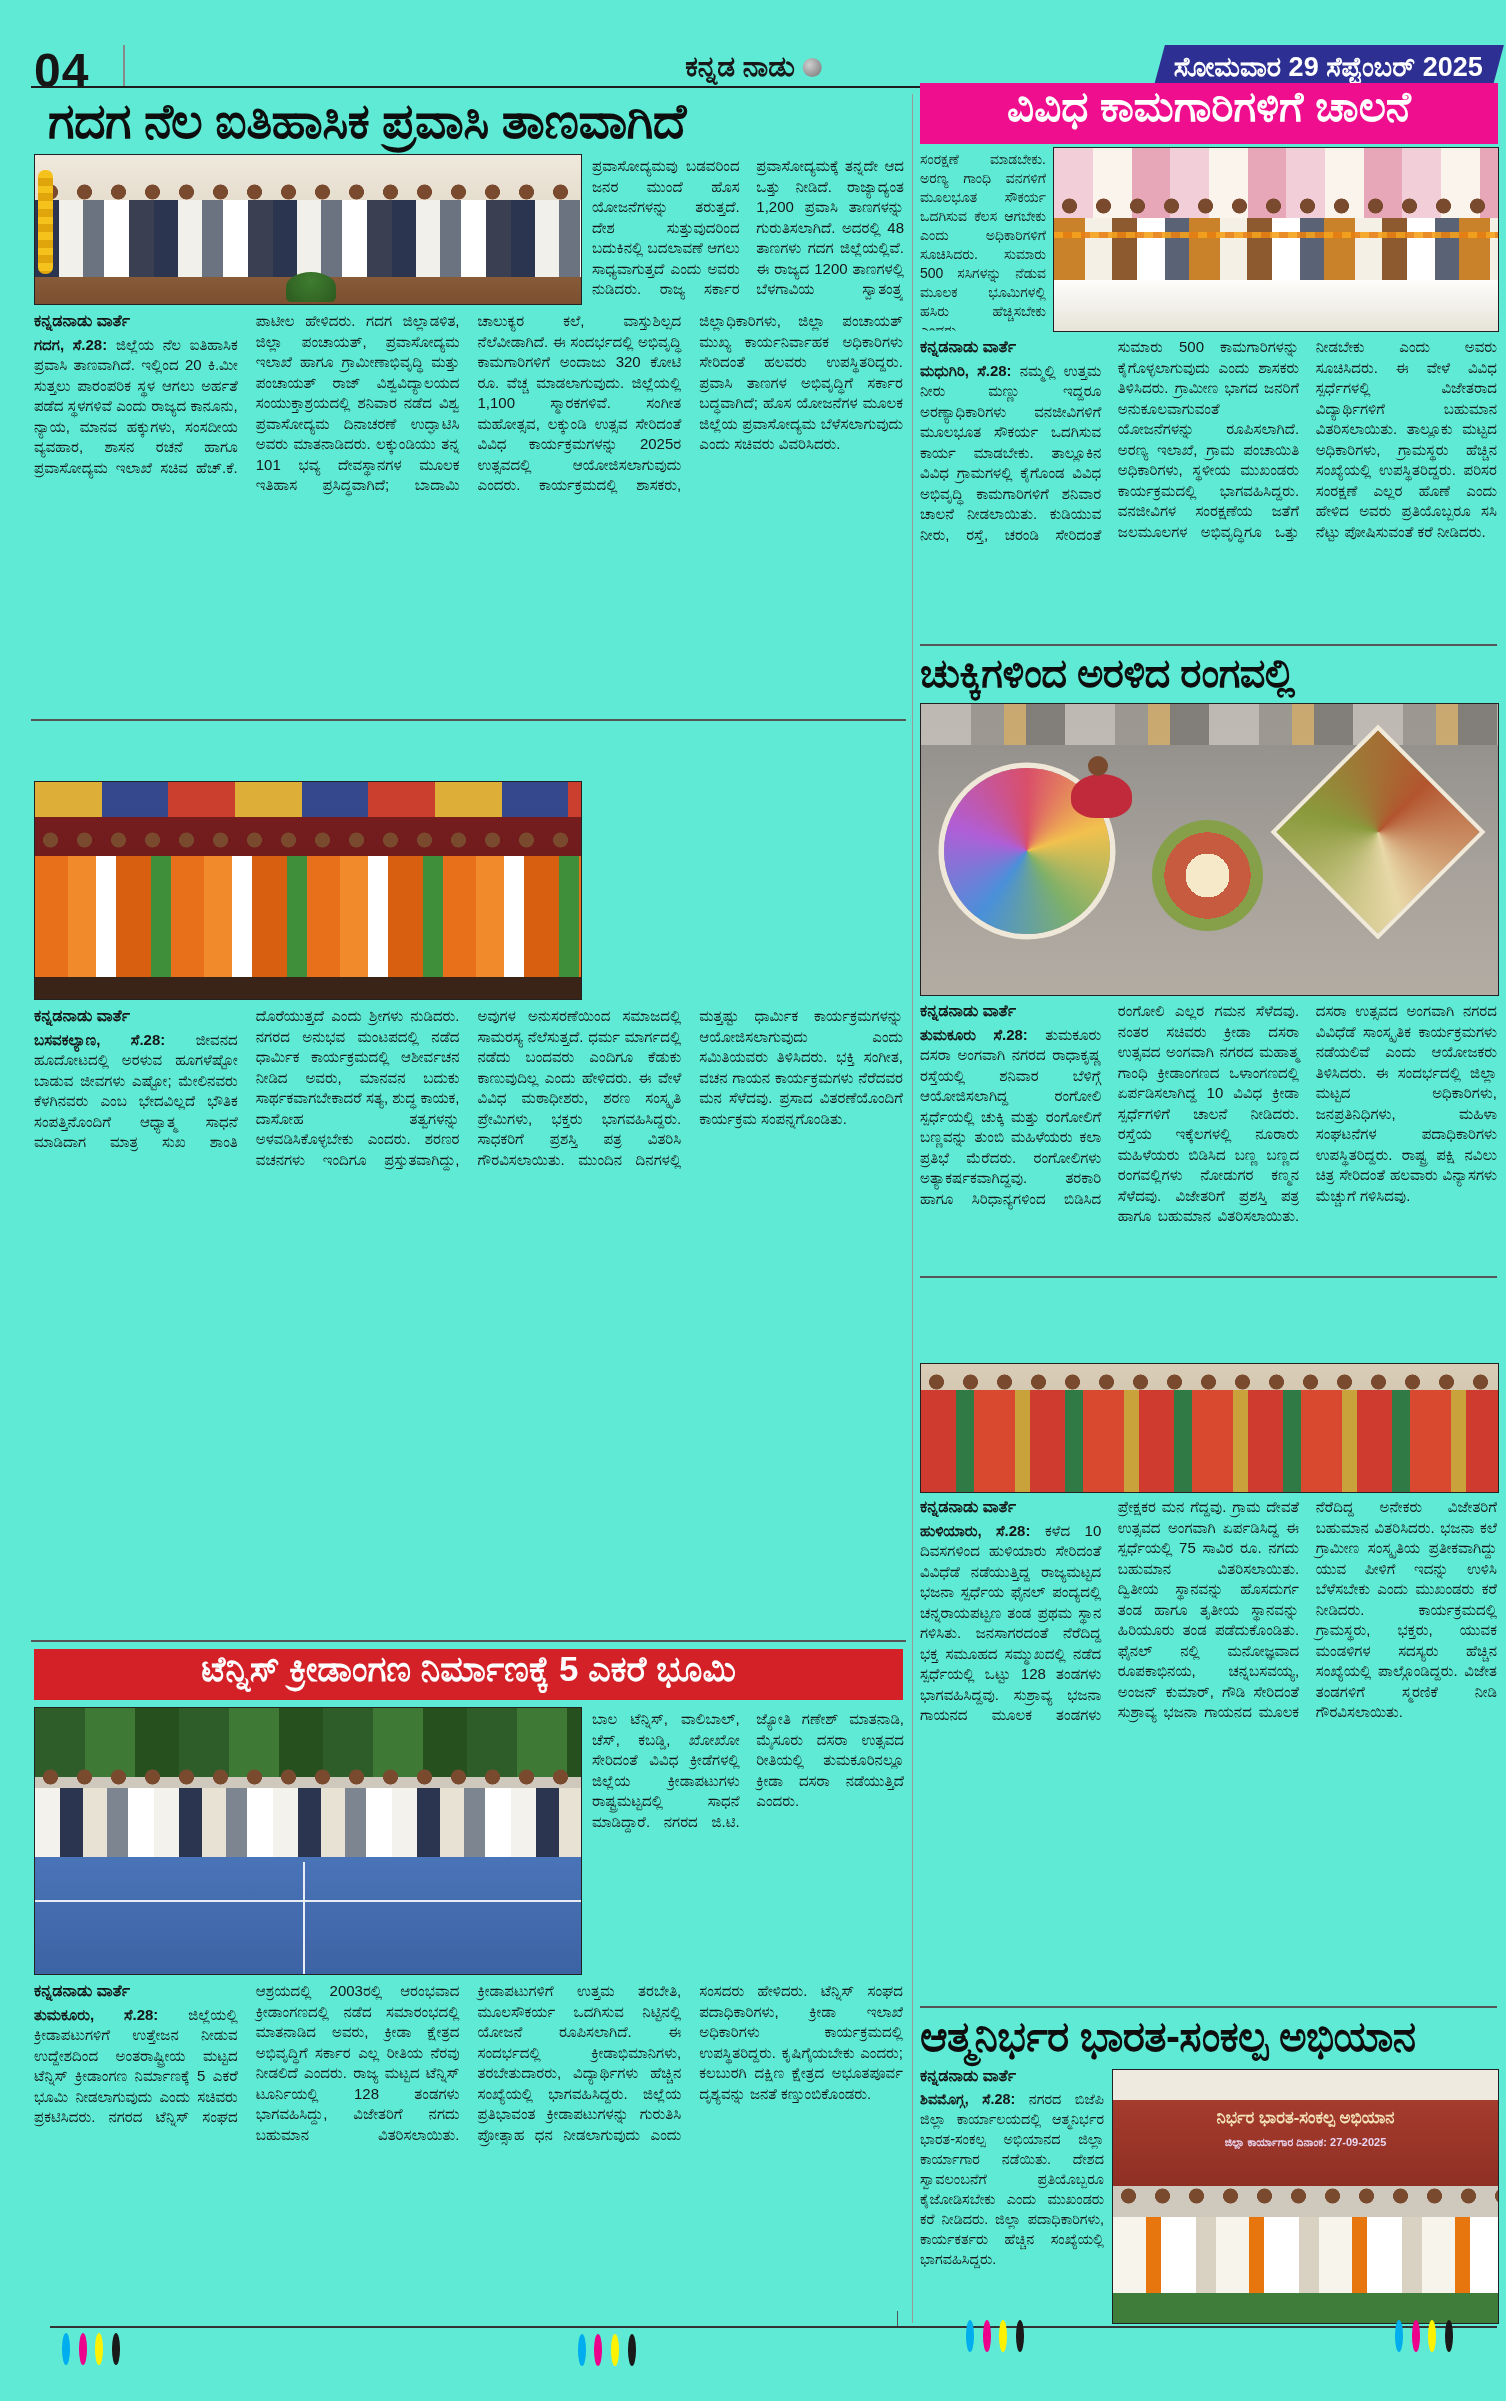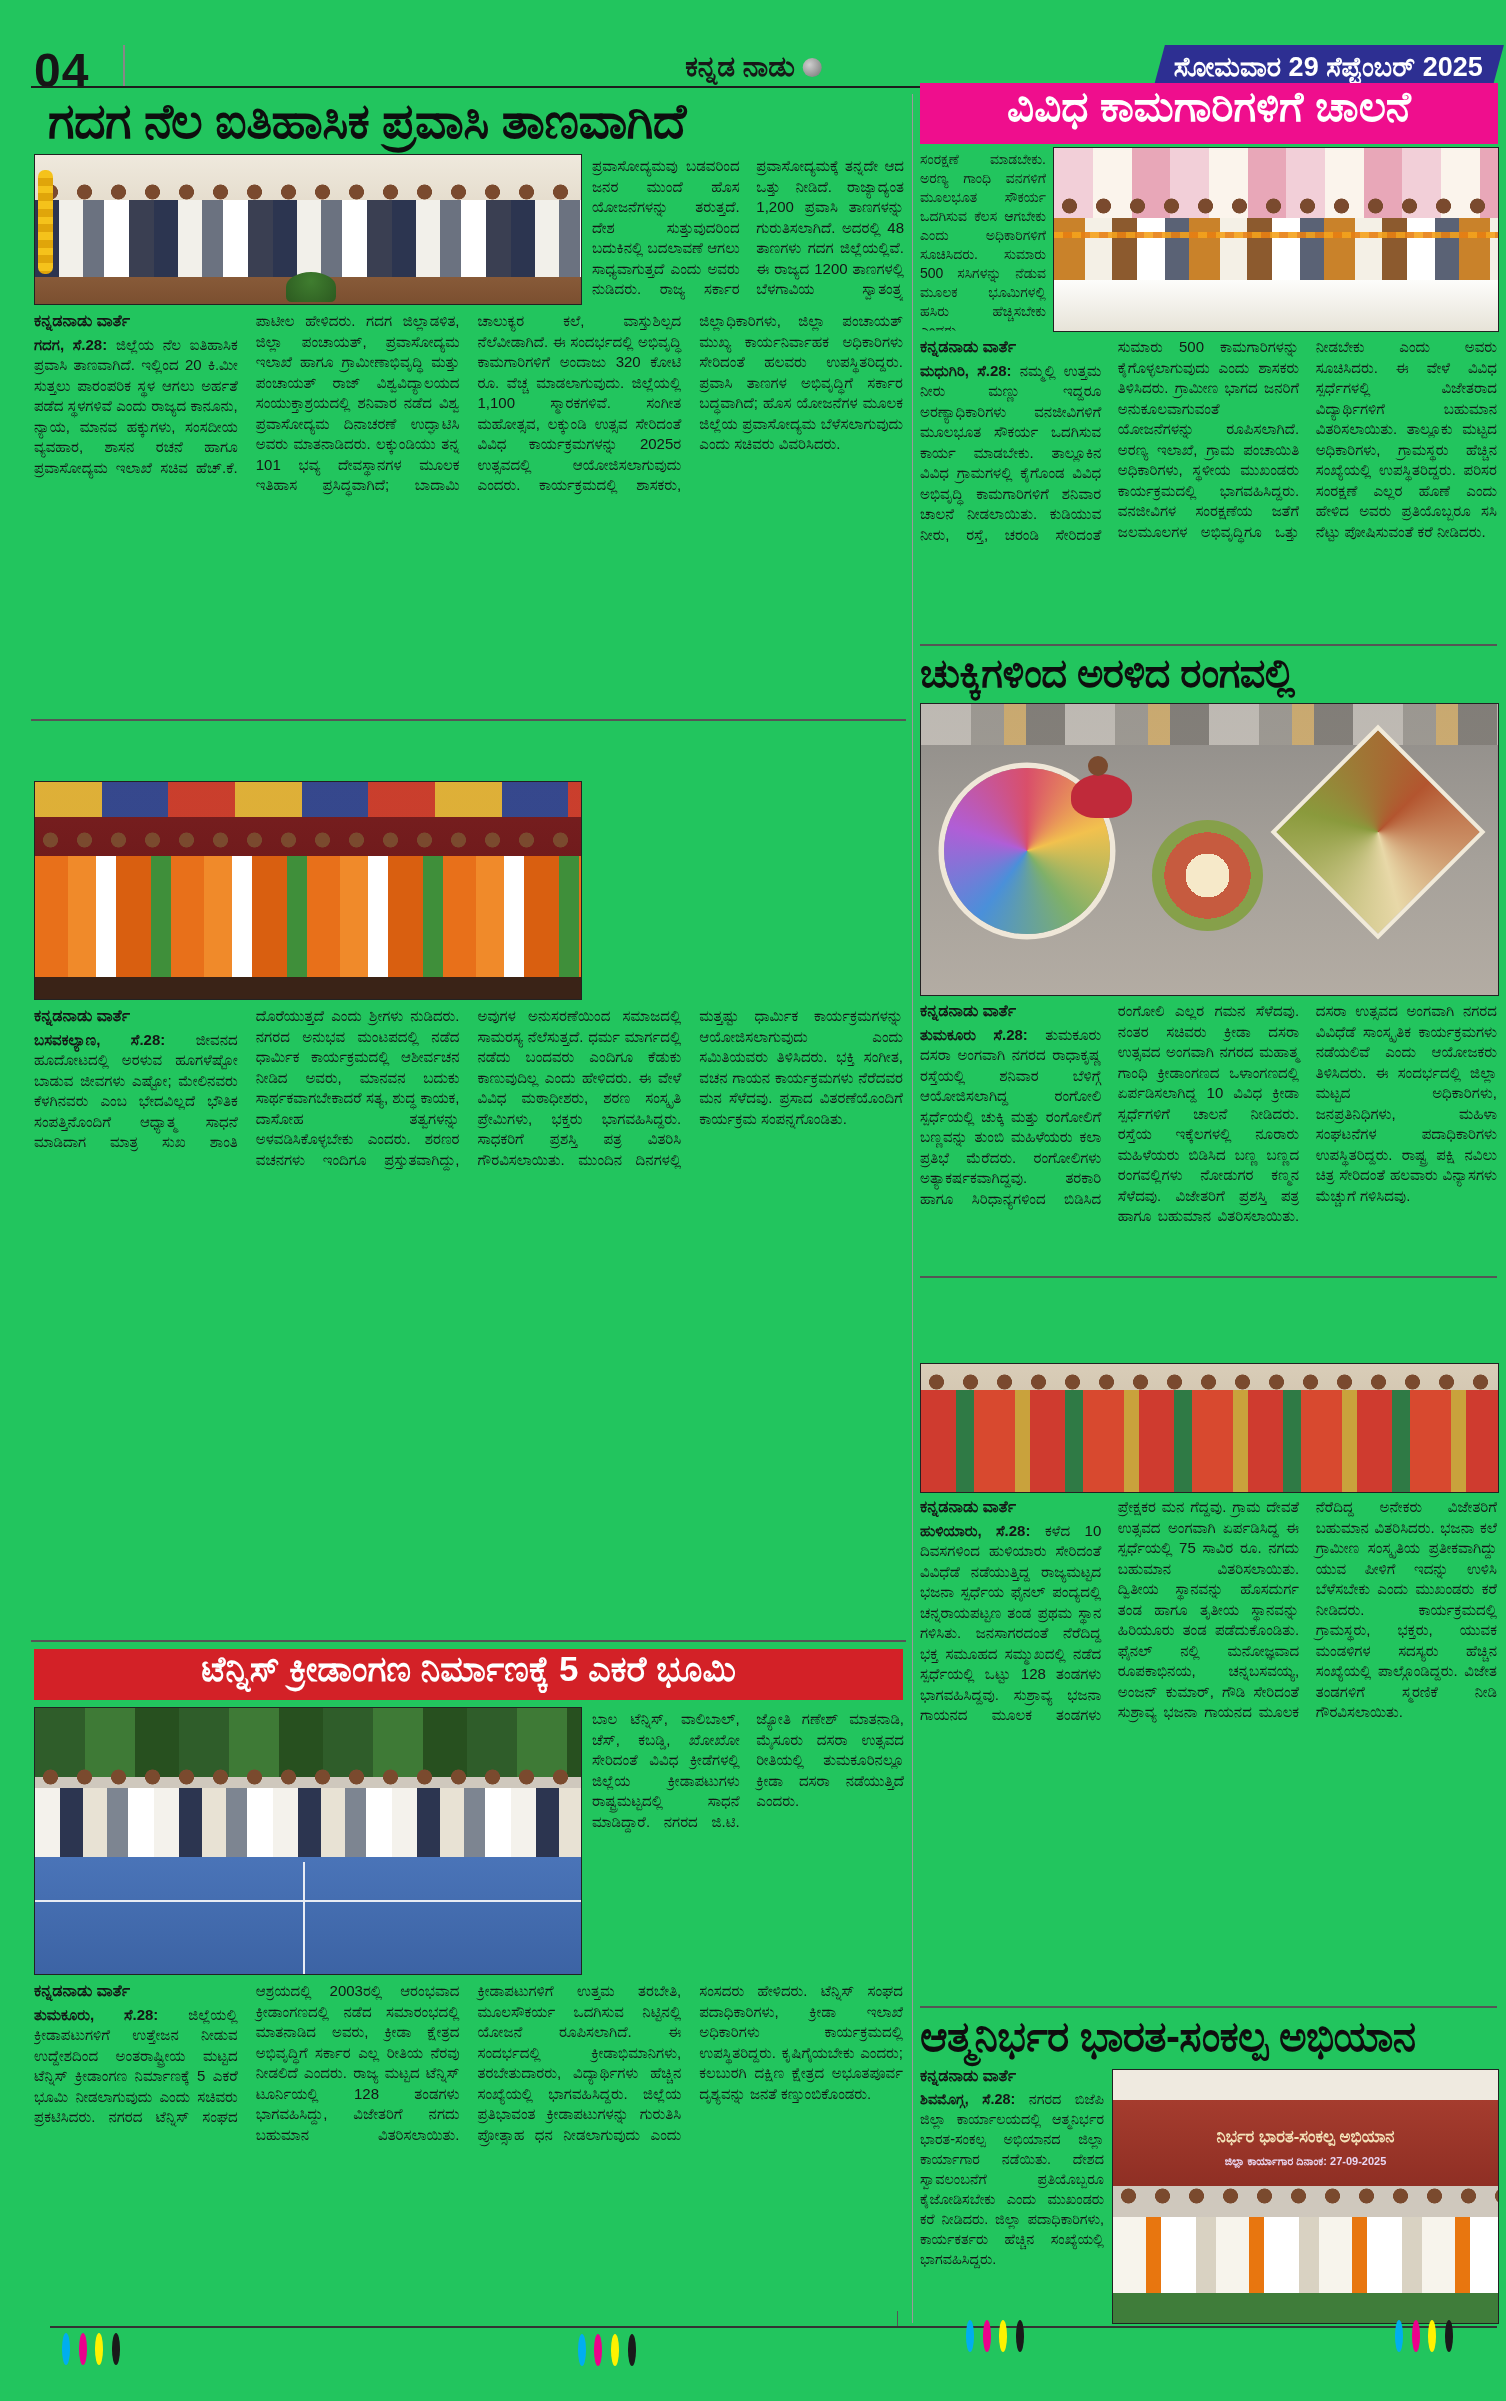--- a/index.html
+++ b/index.html
@@ -1,16 +1,16 @@
 <!DOCTYPE html>
 <html style="font-size:9px"><head>
 <meta charset="utf-8">
 <style>
   html,body{margin:0;padding:0;background:#e8e8e8;}
-  .page{position:relative;width:1507px;height:2401px;background:#22c55e;overflow:hidden;
+  .page{position:relative;width:1507px;height:2401px;background:#5eead4;overflow:hidden;
         font-family:"Liberation Sans","DejaVu Sans",sans-serif;color:#111;}
   .abs{position:absolute;}
   
   .pagenum{font-size:48px;font-weight:800;letter-spacing:1.1px;color:#161616;}
   .masthead{font-size:28px;font-weight:800;color:#181818;display:flex;align-items:center;gap:7.8px;}
   .mast-logo{width:19px;height:19px;border-radius:50%;background:radial-gradient(circle at 35% 35%,#cfcfcf,#8e8e8e 70%,#6f6f6f);display:inline-block;}
   .datebox{background:#2d2f92;transform:skewX(-15deg);display:flex;align-items:center;justify-content:center;}
   .datebox span{transform:skewX(15deg);color:#fff;font-size:27px;font-weight:700;white-space:nowrap;}
   .rule-h{background:#1c1c1c;}
   .rule-soft{background:#555;}
@@ -25,21 +25,21 @@
   .byline{font-weight:800;font-size:16px;display:block;margin-bottom:3.3px;}
   .dateline{font-weight:800;}
   
   .photo{border:1.1px solid #222;overflow:hidden;background:#cfc8bd;}
   .band{position:absolute;left:0;right:0;}
   .heads{background-image:radial-gradient(circle at 15.5px 10px,#7a4a2e 7.2px,rgba(0,0,0,0) 7.8px);
          background-size:34px 20px;background-repeat:repeat-x;}
   .vdivider{background:#9a9a9a;}
   
   .regdot{position:absolute;width:8.3px;height:32px;border-radius:50%;}
-  .photo-label{position:absolute;color:#f3e2b8;font-weight:700;text-align:center;width:100%;margin-top:19px;}
+  .photo-label{position:absolute;color:#f3e2b8;font-weight:700;text-align:center;width:100%;}
 </style>
 </head>
 <body>
 
 <div class="page">
 
   <div class="abs pagenum" style="left:34px;top:43px;">04</div>
   <div class="abs" style="left:123px;top:45px;width:1.7px;height:43px;background:#888;"></div>
 
   <div class="abs masthead" style="left:50%;top:51px;transform:translateX(-50%);">

